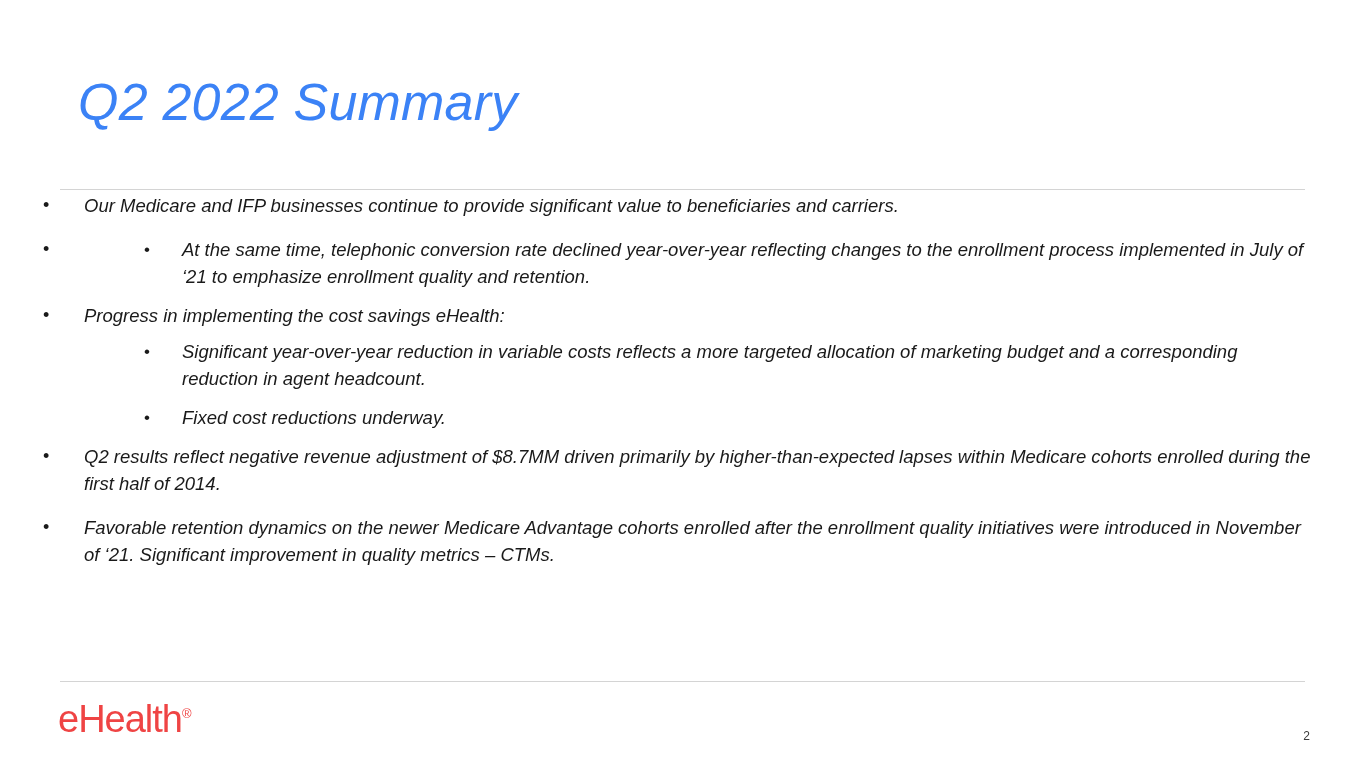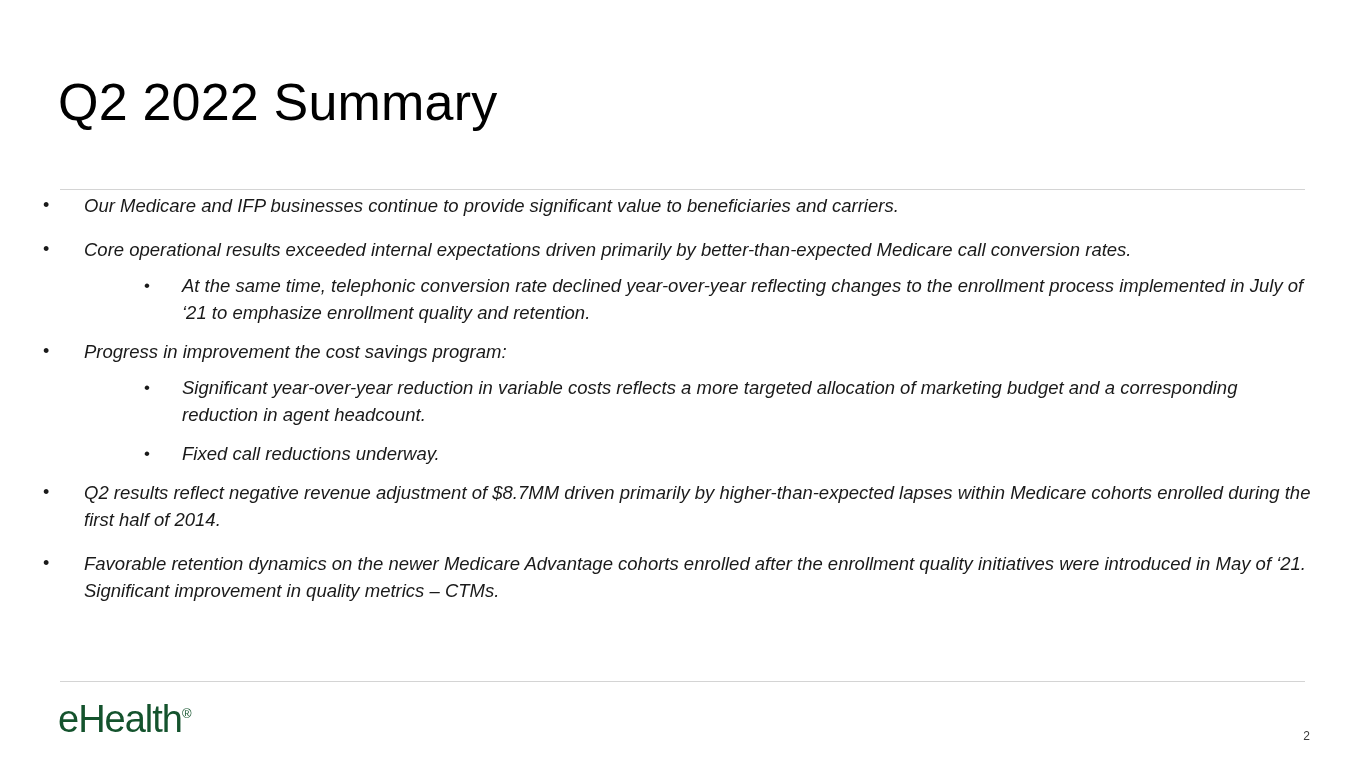--- a/index.html
+++ b/index.html
@@ -16,28 +16,29 @@
     position: relative;
   }
 
   .slide {
     position: absolute;
     inset: 0;
   }
 
   .slide-title {
     position: absolute;
-    left: 58px;
+    left: 78px;
     top: 74px;
     font-size: 52px;
     line-height: 1.1;
-    color: #000000;
+    color: #3b82f6;
     font-weight: 400;
     letter-spacing: 0.2px;
     white-space: nowrap;
+    font-style: italic;
   }
 
   .rule {
     position: absolute;
     left: 60px;
     right: 60px;
     height: 1px;
     background: #d4d4d4;
   }
   .rule-top { top: 189px; }
@@ -101,21 +102,21 @@
 
   .text { display: block; font-style: italic; }
 
   
   .logo {
     position: absolute;
     left: 58px;
     top: 694px;
     font-size: 38px;
     line-height: 40px;
-    color: #14532d;
+    color: #ef4444;
     font-weight: 400;
     letter-spacing: -1px;
     white-space: nowrap;
   }
   .logo .reg {
     font-size: 13px;
     vertical-align: super;
     letter-spacing: 0;
   }
 
@@ -139,52 +140,51 @@
   <div class="body-area">
     <ul class="bullets">
 
       <li class="bullet lvl1">
         <span class="marker">•</span>
         <span class="text">Our Medicare and IFP businesses continue to provide significant value to beneficiaries and carriers.</span>
       </li>
 
       <li class="bullet lvl1 tight">
         <span class="marker">•</span>
-        <span class="text">Core operational results exceeded internal expectations driven primarily by better-than-expected Medicare call conversion rates.</span>
         <ul class="sub">
           <li class="bullet lvl2">
             <span class="marker">•</span>
             <span class="text">At the same time, telephonic conversion rate declined year-over-year reflecting changes to the enrollment process implemented in July of ‘21 to emphasize enrollment quality and retention.</span>
           </li>
         </ul>
       </li>
 
       <li class="bullet lvl1 tight">
         <span class="marker">•</span>
-        <span class="text">Progress in improvement the cost savings program:</span>
+        <span class="text">Progress in implementing the cost savings eHealth:</span>
         <ul class="sub">
           <li class="bullet lvl2">
             <span class="marker">•</span>
             <span class="text">Significant year-over-year reduction in variable costs reflects a more targeted allocation of marketing budget and a corresponding reduction in agent headcount.</span>
           </li>
           <li class="bullet lvl2">
             <span class="marker">•</span>
-            <span class="text">Fixed call reductions underway.</span>
+            <span class="text">Fixed cost reductions underway.</span>
           </li>
         </ul>
       </li>
 
       <li class="bullet lvl1">
         <span class="marker">•</span>
         <span class="text">Q2 results reflect negative revenue adjustment of $8.7MM driven primarily by higher-than-expected lapses within Medicare cohorts enrolled during the first half of 2014.</span>
       </li>
 
       <li class="bullet lvl1">
         <span class="marker">•</span>
-        <span class="text">Favorable retention dynamics on the newer Medicare Advantage cohorts enrolled after the enrollment quality initiatives were introduced in May of ‘21.  Significant improvement in quality metrics – CTMs.</span>
+        <span class="text">Favorable retention dynamics on the newer Medicare Advantage cohorts enrolled after the enrollment quality initiatives were introduced in November of ‘21.  Significant improvement in quality metrics – CTMs.</span>
       </li>
 
     </ul>
   </div>
 
   <div class="rule rule-bottom"></div>
 
   <div class="logo"><span>eHealth</span><span class="reg">®</span></div>
 
   <div class="page-number">2</div>

